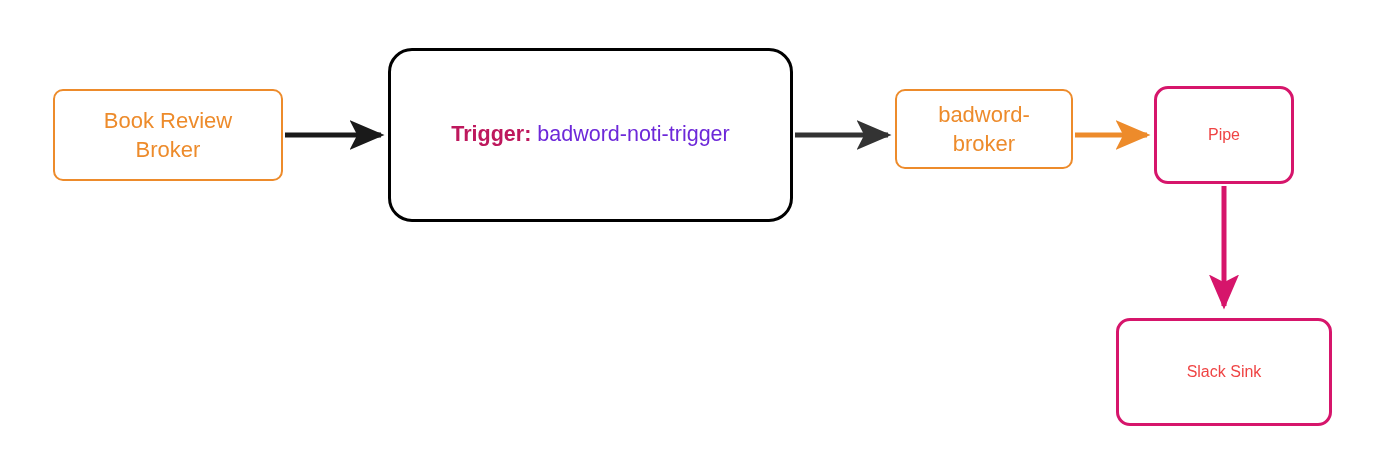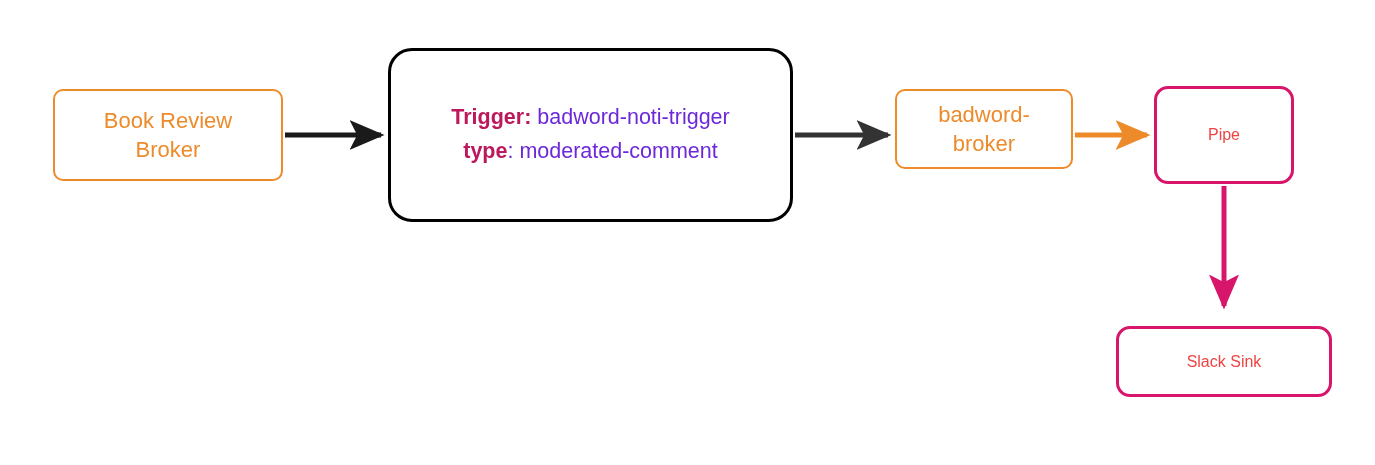--- a/index.html
+++ b/index.html
@@ -121,32 +121,29 @@
   <div class="node broker" id="node-book-review-broker" style="left:53px; top:89px; width:230px; height:92px;">
     <span class="node-label">Book Review
 Broker</span>
   </div>
 
   <div class="node trigger" id="node-badword-noti-trigger" style="left:388px; top:48px; width:405px; height:174px;">
     <div class="trigger-body">
       <span class="trigger-line all-bold">
         <span class="k">Trigger:</span><span class="v"> badword-noti-trigger</span>
       </span>
-      <span class="trigger-line">
-        <span class="k">type</span><span class="v">: moderated-comment</span>
-      </span>
     </div>
   </div>
 
   <div class="node broker" id="node-badword-broker" style="left:895px; top:89px; width:178px; height:80px;">
     <span class="node-label">badword-
 broker</span>
   </div>
 
   <div class="node crimson" id="node-pipe" style="left:1154px; top:86px; width:140px; height:98px;">
     <span class="node-label">Pipe</span>
   </div>
 
-  <div class="node crimson" id="node-slack-sink" style="left:1116px; top:326px; width:216px; height:71px;">
+  <div class="node crimson" id="node-slack-sink" style="left:1116px; top:318px; width:216px; height:108px;">
     <span class="node-label">Slack Sink</span>
   </div>
 
 </div>
 
 </body></html>

